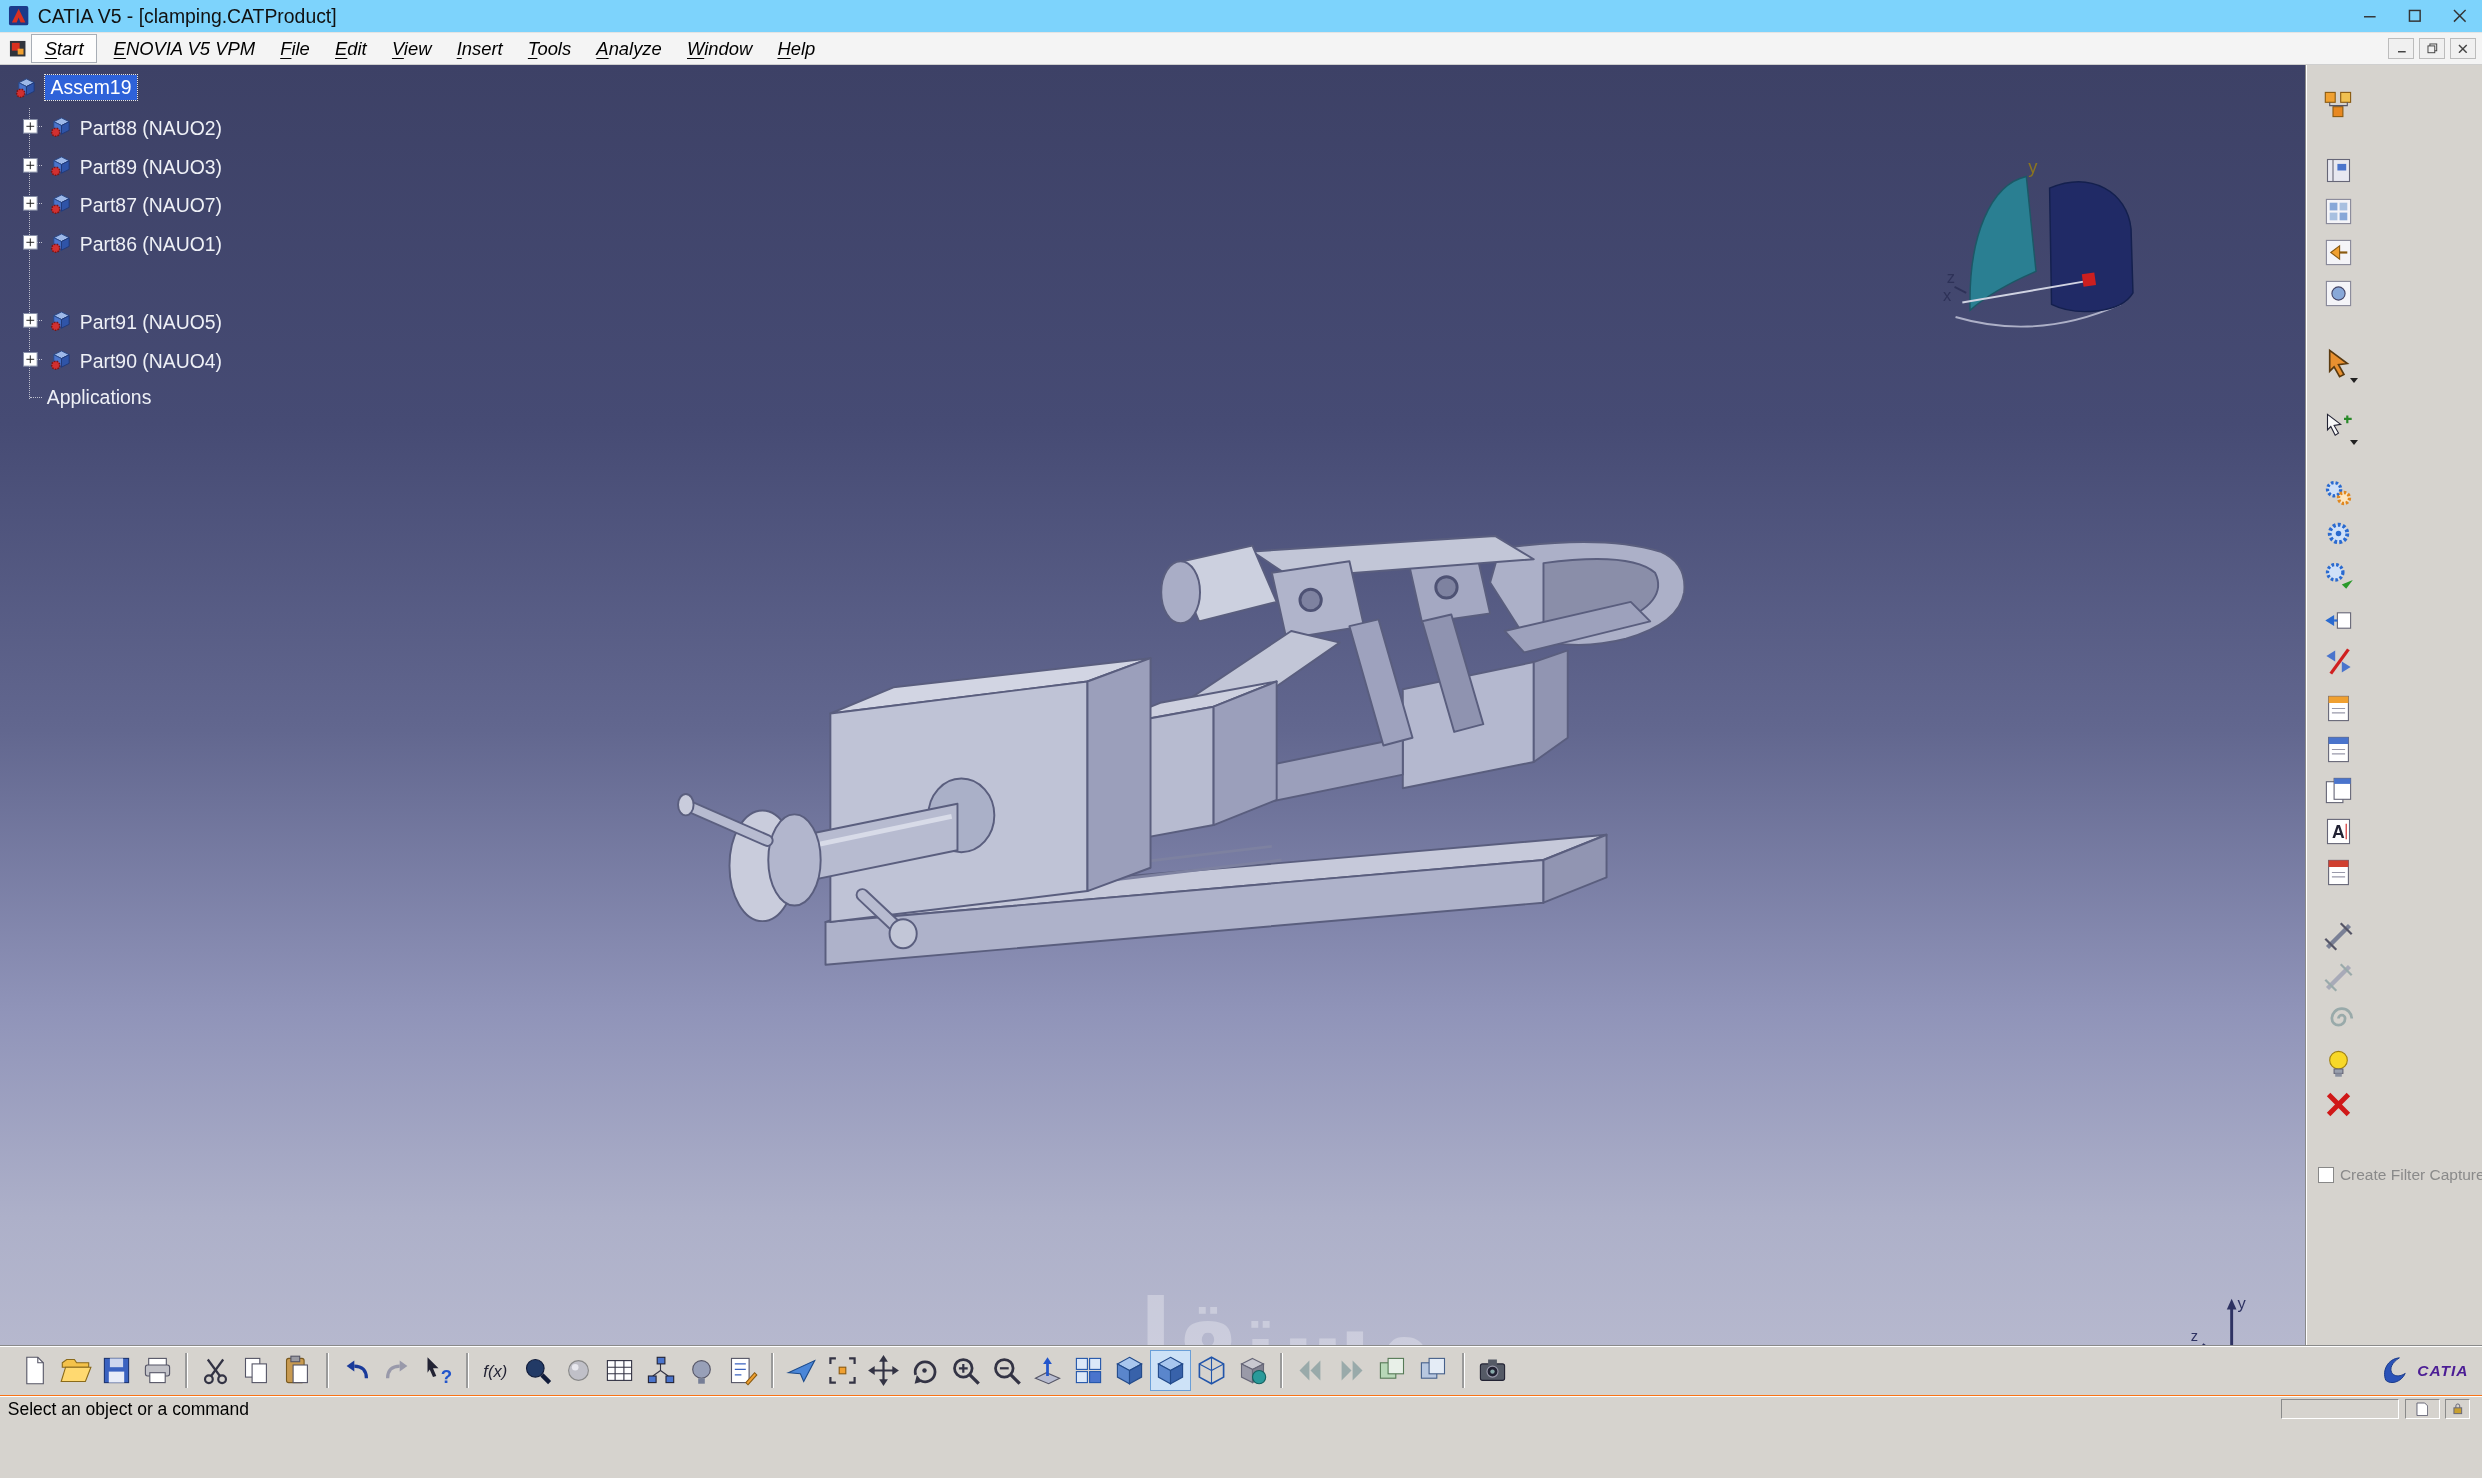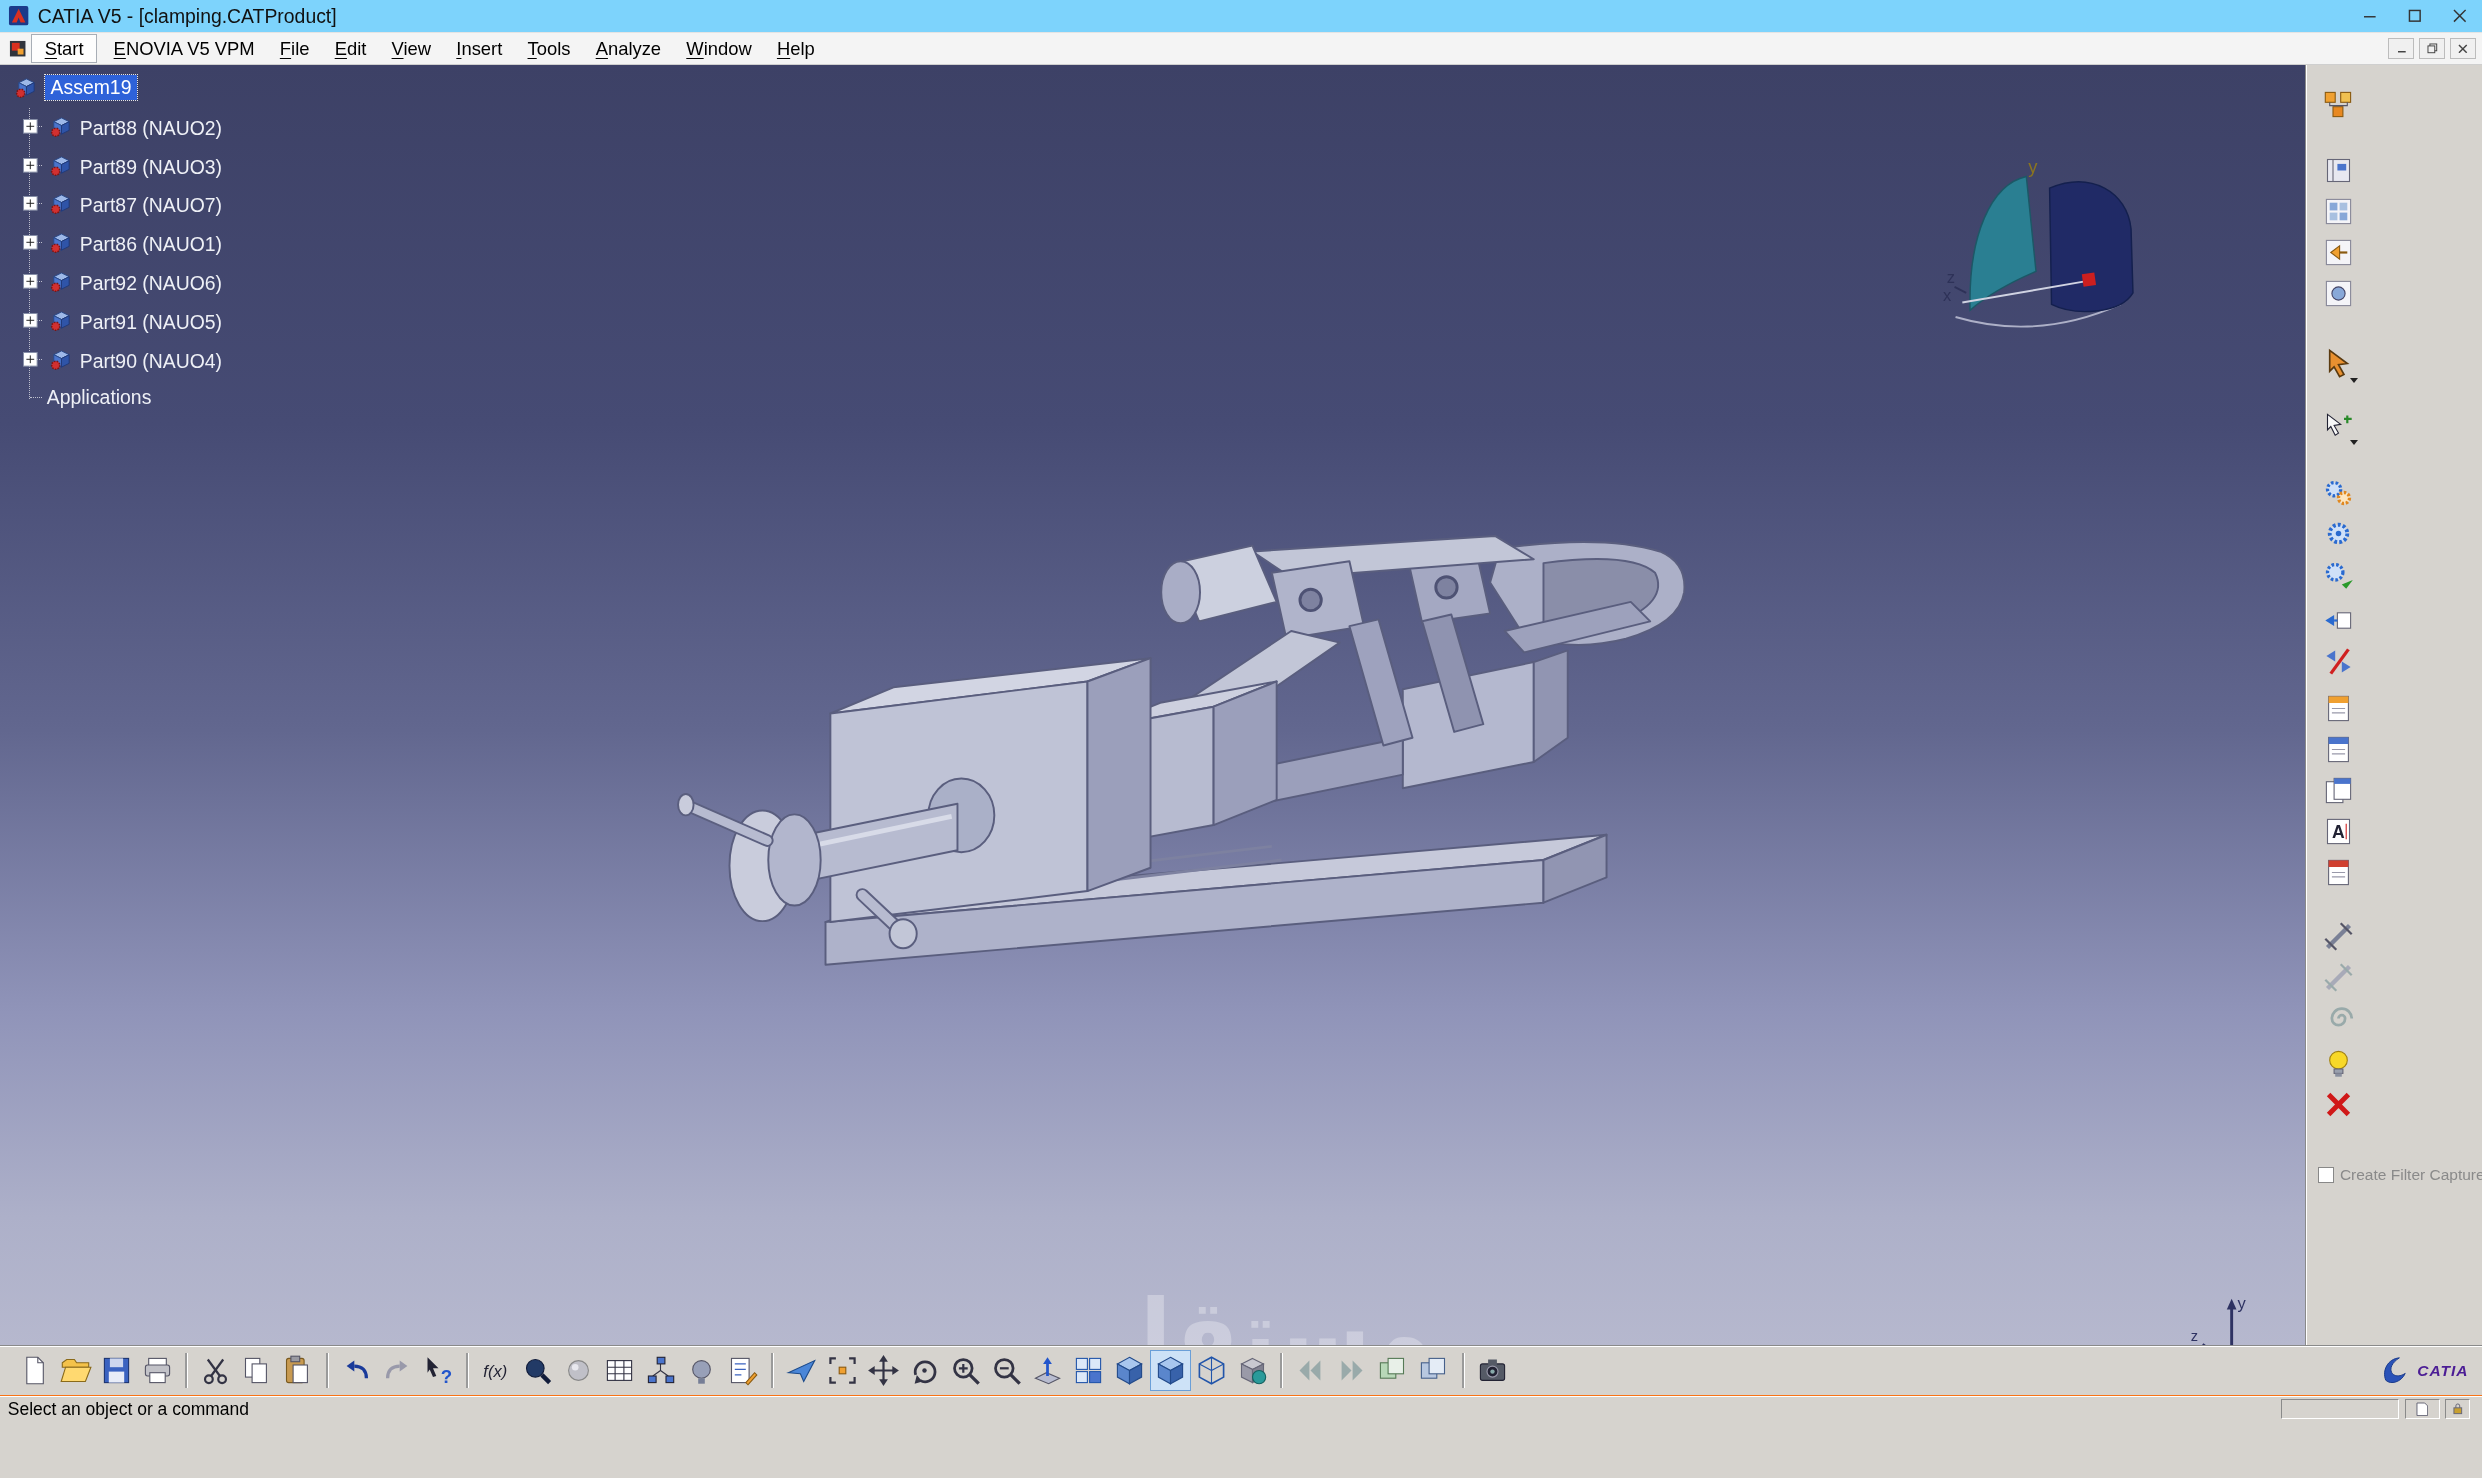--- a/index.html
+++ b/index.html
@@ -13,21 +13,21 @@
     height: 33px; background: #7dd3fc; display: flex; align-items: center;
     border-bottom: 1px solid #e4e4e4;
   }
   .app-icon { width: 21.3px; height: 21.3px; margin-left: 7.8px; }
   .title-text { font-size: 19.4px; color: #111; margin-left: 8.7px; }
   .win-btns { margin-left: auto; display: flex; height: 100%; }
   .wb { width: 45px; height: 100%; display: flex; align-items: center; justify-content: center; }
   
   .menubar {
     height: 32px; background: #f4f4f4; display: flex; align-items: center;
-    font-size: 18.4px; color: #000; border-bottom: 1px solid #cfcfcf; padding-left: 3.9px;
+    font-size: 18.4px; color: #000; border-bottom: 1px solid #cfcfcf; padding-left: 3.9px; font-style: italic;
   }
   .menu-app-icon { width: 19.4px; height: 19.4px; margin: 0 3.9px; }
   .mi { padding: 2.9px 12.6px; white-space: nowrap; }
   .mi.start-box { border: 1px solid #a8aeb6; background: #fdfdfd; margin-right: 3.9px; }
   .u { text-decoration: underline; text-underline-offset: 2.9px; }
   .mdi { margin-left: auto; display: flex; gap: 4.9px; margin-right: 5.8px; }
   .mdi-btn { width: 26px; height: 20.4px; border: 1px solid #bcbcbc; background: #f0f0f0;
     display: flex; align-items: center; justify-content: center; }
   
   .main { display: flex; height: 1280px; }
@@ -226,35 +226,20 @@
             <line x1="7.5" y1="3.5" x2="7.5" y2="11.5" stroke="#222"></line>
           </svg>
         <svg class="picon" viewBox="0 0 24 24">
             <polygon points="5,7 13,3 21,7 13,11" fill="#9db8e8" stroke="#2a4a8a"></polygon>
             <polygon points="5,7 13,11 13,20 5,16" fill="#4a74cc" stroke="#2a4a8a"></polygon>
             <polygon points="13,11 21,7 21,16 13,20" fill="#2f54a8" stroke="#203a78"></polygon>
             <circle cx="7" cy="18" r="4.2" fill="#d23030" stroke="#7a1414" stroke-width="1.6" stroke-dasharray="1.6 1.3"></circle>
           </svg>
         <span class="tlabel">Part86 (NAUO1)</span>
       </div>
-      <div class="trow" style="top:196px">
-        <span class="stub"></span>
-        <svg class="plus" viewBox="0 0 15 15">
-            <rect x="0.5" y="0.5" width="14" height="14" fill="#fff" stroke="#8890a8"></rect>
-            <line x1="3.5" y1="7.5" x2="11.5" y2="7.5" stroke="#222"></line>
-            <line x1="7.5" y1="3.5" x2="7.5" y2="11.5" stroke="#222"></line>
-          </svg>
-        <svg class="picon" viewBox="0 0 24 24">
-            <polygon points="5,7 13,3 21,7 13,11" fill="#9db8e8" stroke="#2a4a8a"></polygon>
-            <polygon points="5,7 13,11 13,20 5,16" fill="#4a74cc" stroke="#2a4a8a"></polygon>
-            <polygon points="13,11 21,7 21,16 13,20" fill="#2f54a8" stroke="#203a78"></polygon>
-            <circle cx="7" cy="18" r="4.2" fill="#d23030" stroke="#7a1414" stroke-width="1.6" stroke-dasharray="1.6 1.3"></circle>
-          </svg>
-        <span class="tlabel">Part92 (NAUO6)</span>
-      </div>
       <div class="trow" style="top:235px">
         <span class="stub"></span>
         <svg class="plus" viewBox="0 0 15 15">
             <rect x="0.5" y="0.5" width="14" height="14" fill="#fff" stroke="#8890a8"></rect>
             <line x1="3.5" y1="7.5" x2="11.5" y2="7.5" stroke="#222"></line>
             <line x1="7.5" y1="3.5" x2="7.5" y2="11.5" stroke="#222"></line>
           </svg>
         <svg class="picon" viewBox="0 0 24 24">
             <polygon points="5,7 13,3 21,7 13,11" fill="#9db8e8" stroke="#2a4a8a"></polygon>
             <polygon points="5,7 13,11 13,20 5,16" fill="#4a74cc" stroke="#2a4a8a"></polygon>

